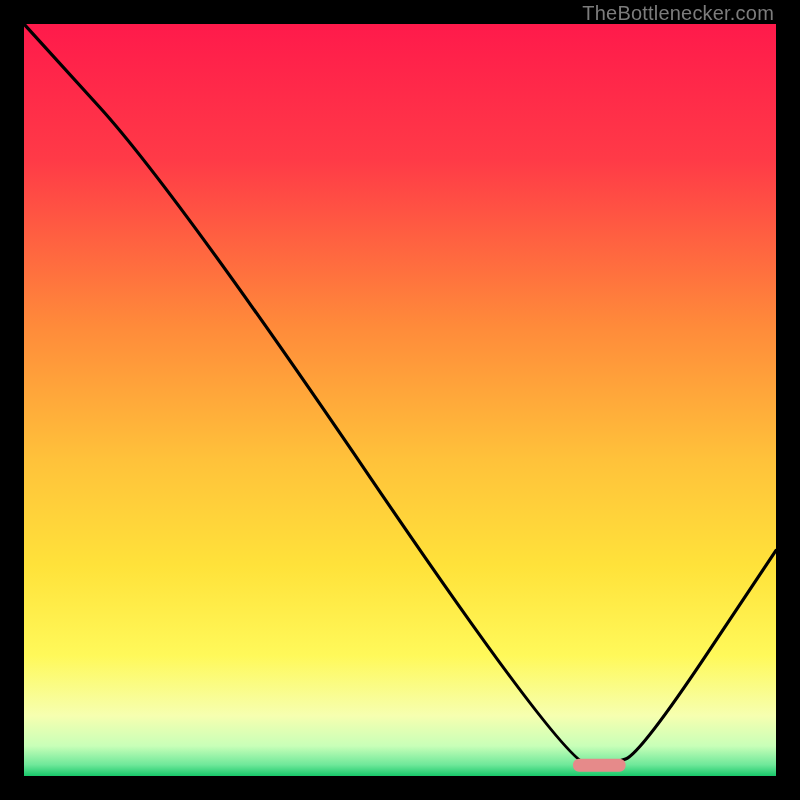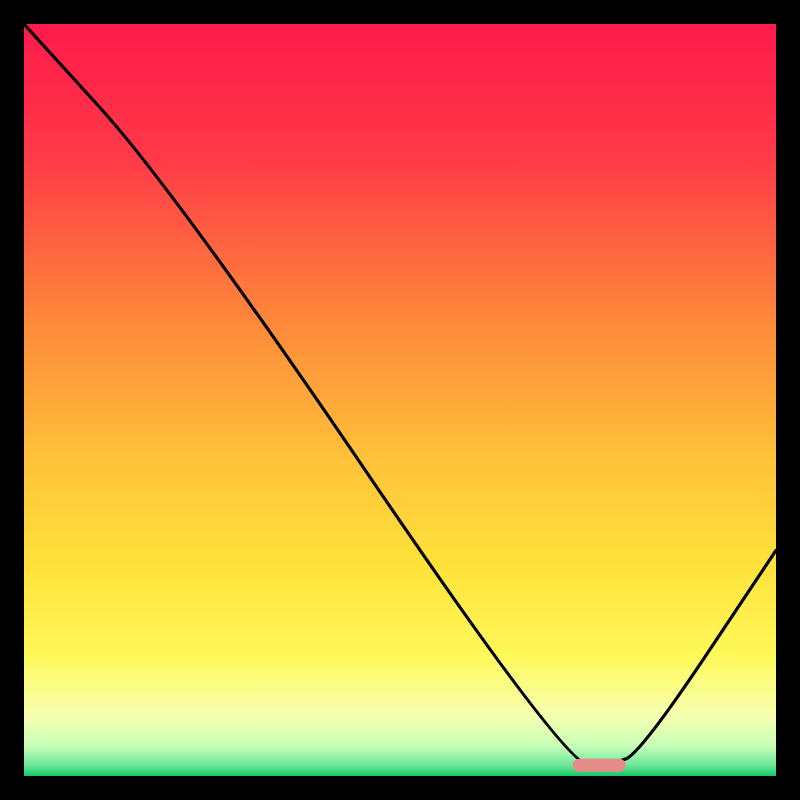--- a/index.html
+++ b/index.html
@@ -32,20 +32,21 @@
     color: #7c7c7c;
     font-size: 20px;
     font-weight: 500;
     letter-spacing: 0.2px;
   }
 </style>
 </head>
 <body>
 
 <div class="frame">
+  <div class="attribution">TheBottlenecker.com</div>
 
   <div class="plot">
     <svg width="752" height="752" viewBox="0 0 752 752">
       <defs>
         <linearGradient id="bg-grad" x1="0" y1="0" x2="0" y2="1">
         <stop offset="0%" stop-color="#ff1a4b"></stop>
             <stop offset="18%" stop-color="#ff3a47"></stop>
             <stop offset="40%" stop-color="#ff8a3a"></stop>
             <stop offset="58%" stop-color="#ffc23a"></stop>
             <stop offset="72%" stop-color="#ffe23a"></stop>

